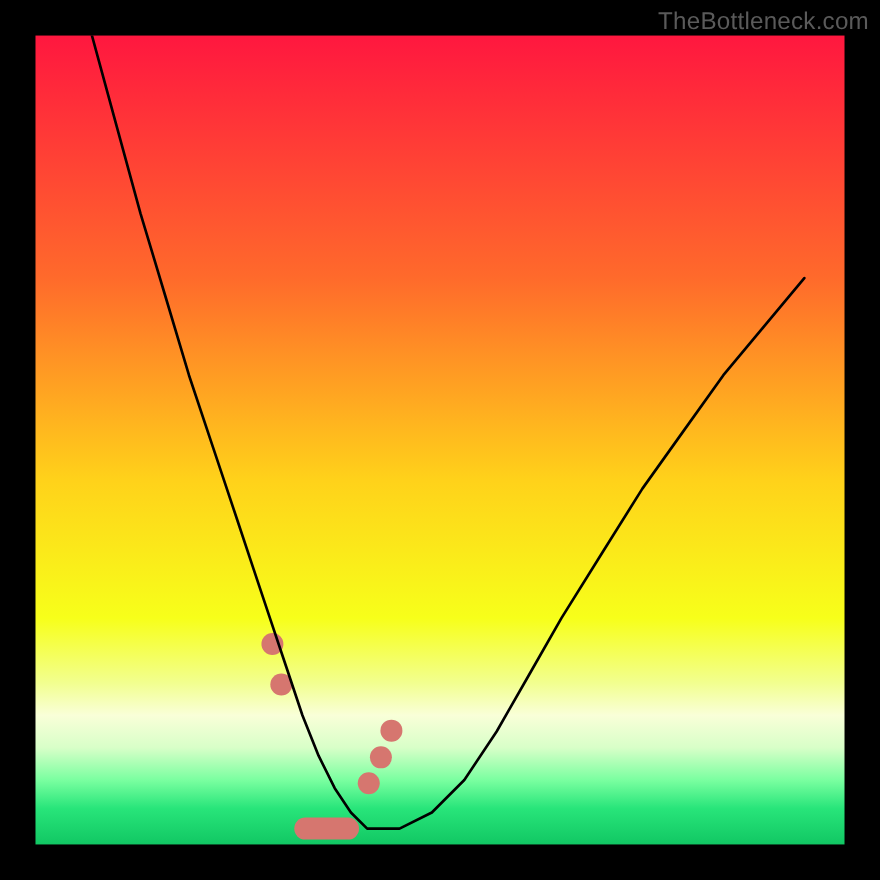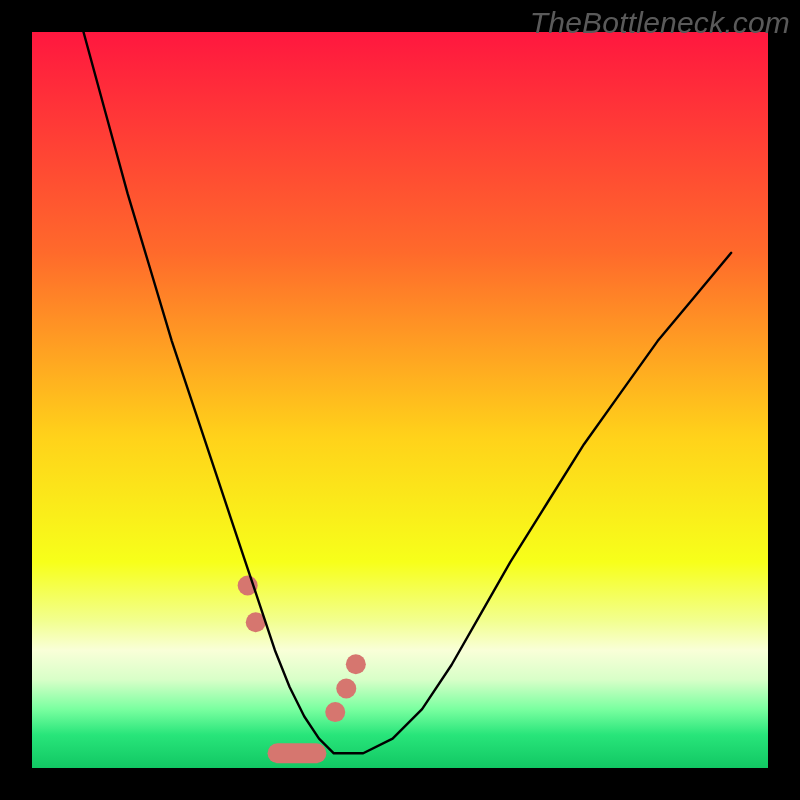--- a/index.html
+++ b/index.html
@@ -7,23 +7,22 @@
 .frame {
   width: 800px; height: 800px; background: #000; position: relative;
 }
 .plot {
   position: absolute; left: 32px; top: 32px; width: 736px; height: 736px;
   overflow: hidden;
 }
 .watermark {
   position: absolute; top: 6px; right: 10px;
   font-family: Arial, Helvetica, sans-serif;
-  font-size: 30px; color: #5a5a5a; font-weight: 400;
+  font-size: 22px; color: #5a5a5a; font-weight: 400;
   letter-spacing: 0.2px;
-  font-style: italic;
 }
 svg { display: block; }
 </style>
 </head>
 <body>
 
 <div class="frame">
   <div class="plot">
     <svg id="chart-svg" width="736" height="736" viewBox="0 0 736 736" preserveAspectRatio="none">
         <defs>

